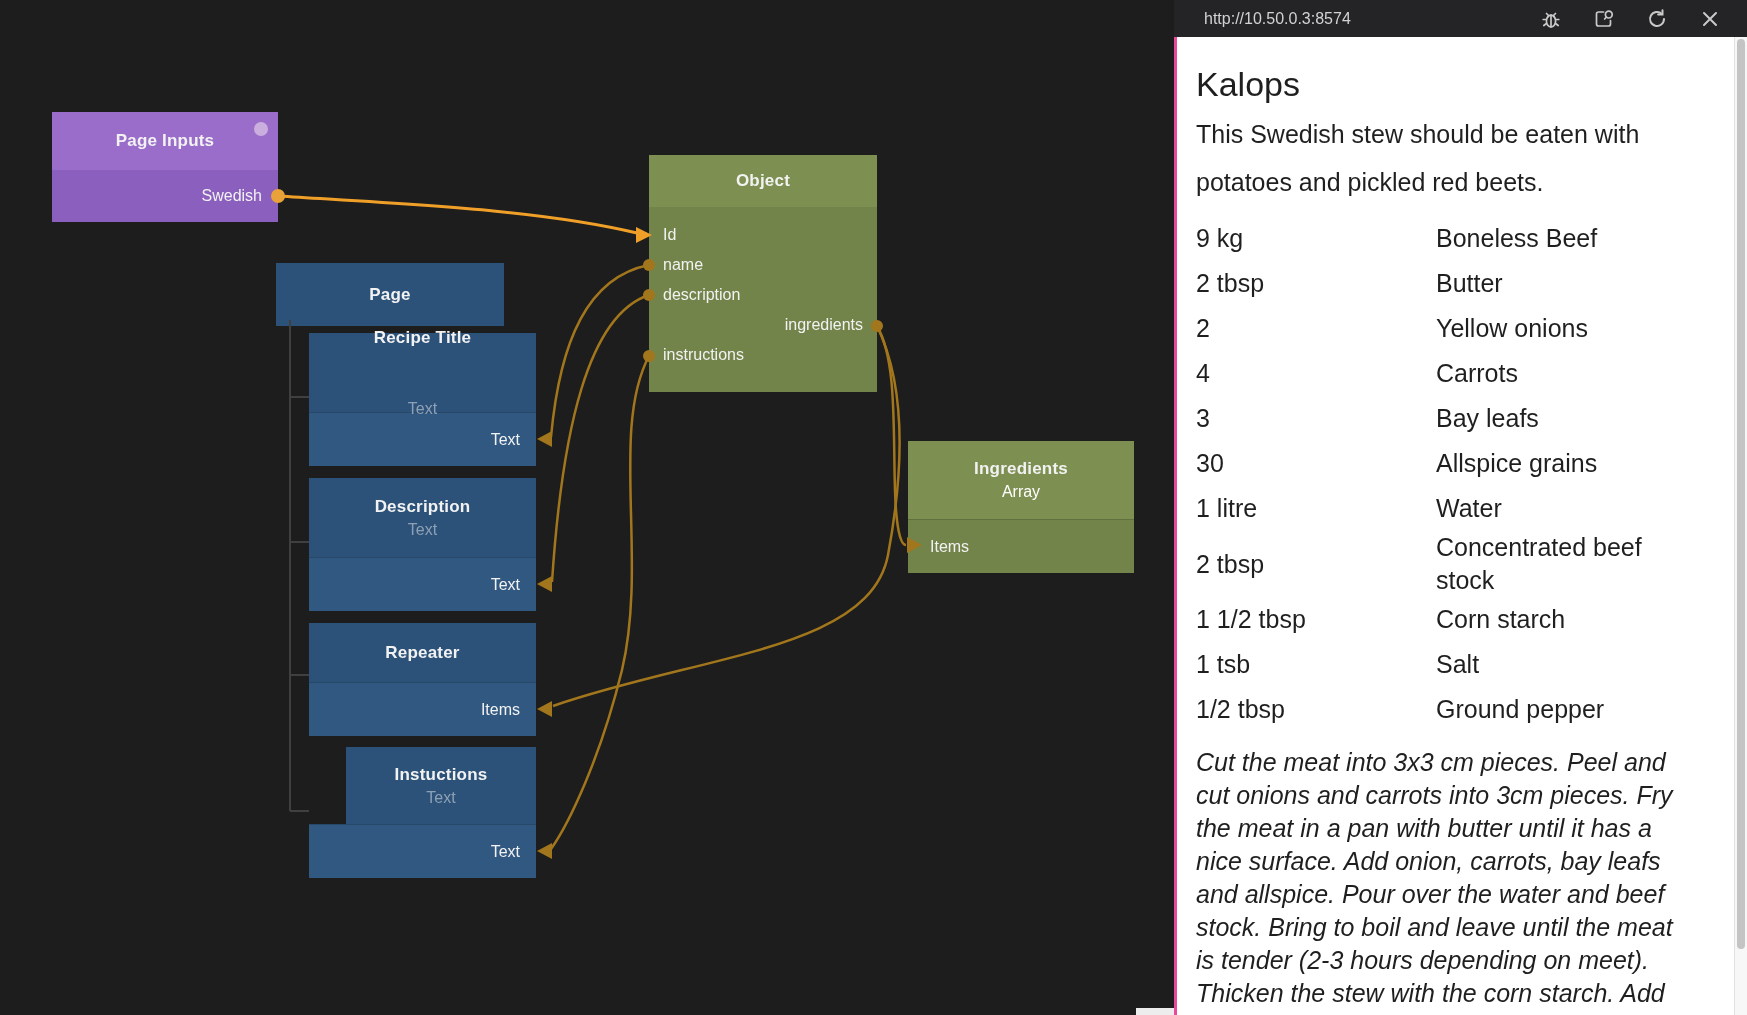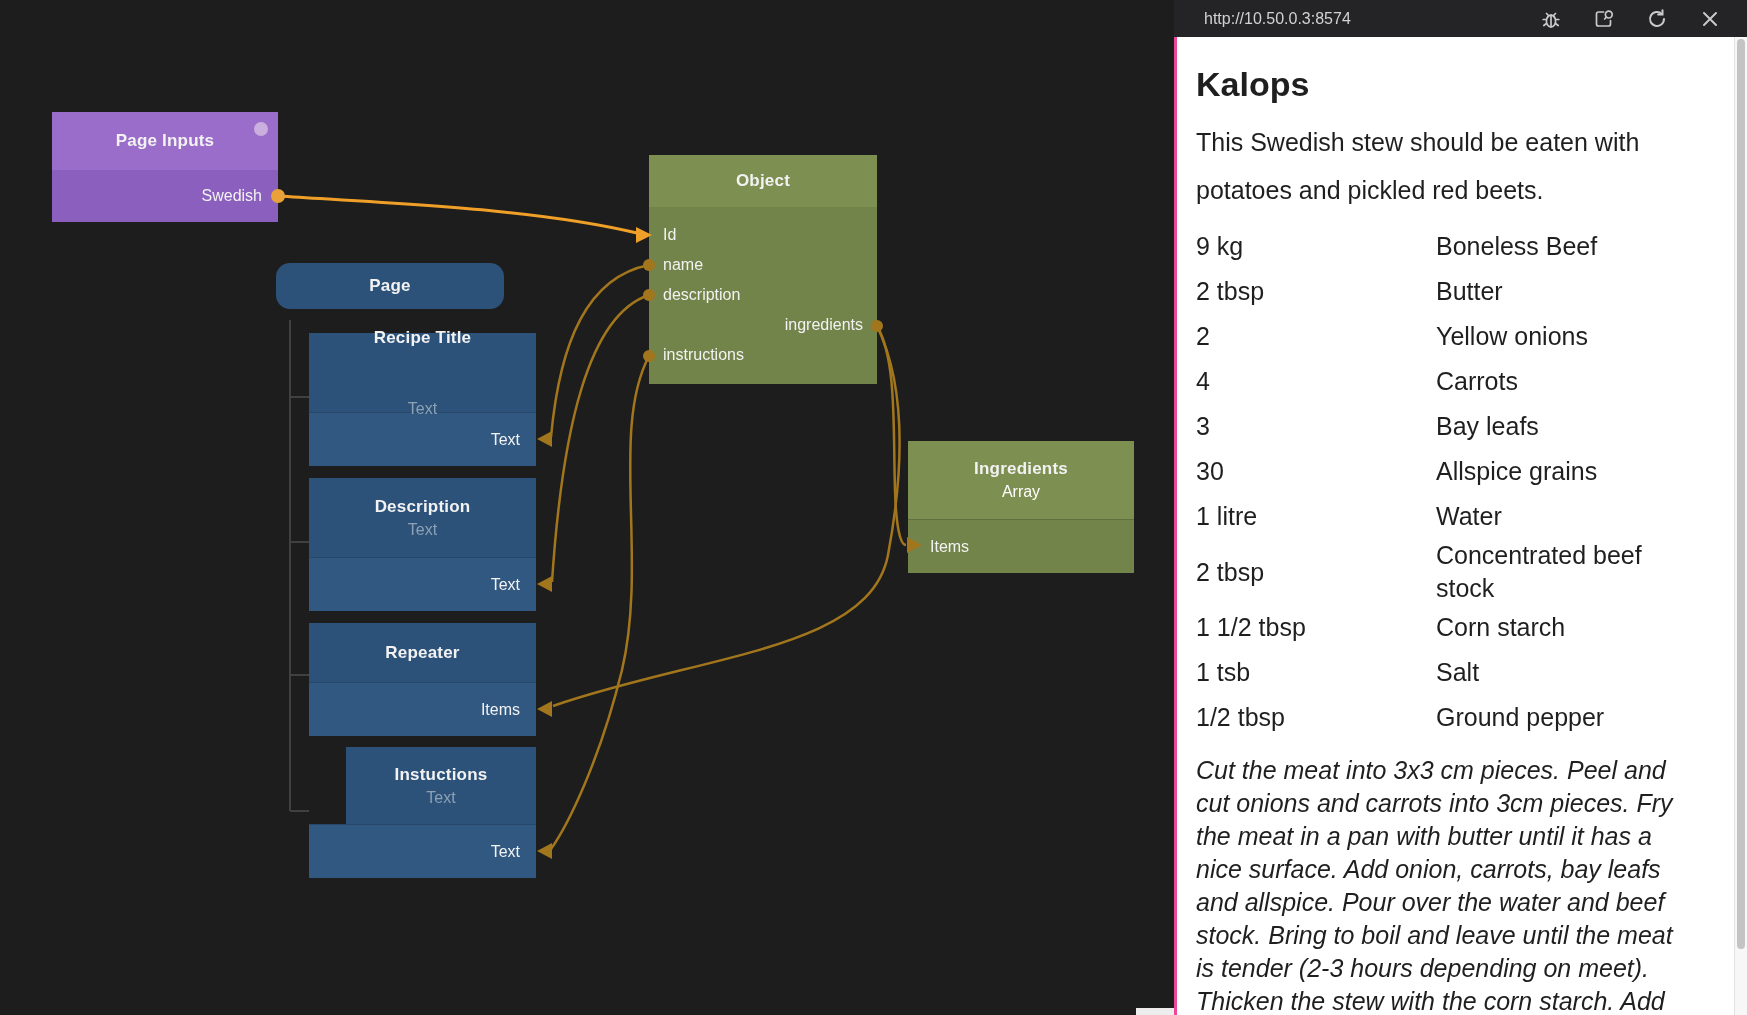--- a/index.html
+++ b/index.html
@@ -20,31 +20,31 @@
   .purple .hd{background:#9a6dca;}
   .purple .bd{background:#8b5fbe;}
   .purple .prow{height:52px;}
   .blue .hd{background:#2c527a;}
   .blue .bd{background:#315880;border-top:1px solid rgba(0,0,0,.18);}
   .blue .s{color:#8ea0b4;}
   .green .hd{background:#7d8f51;}
   .green .bd{background:#72844a;border-top:1px solid rgba(0,0,0,.15);}
   .green .s{color:#ffffff;}
   .hdot{position:absolute;top:10px;right:10px;width:14px;height:14px;border-radius:50%;background:#c9aede;}
-  .obj-bd{background:#72844a;padding:13px 0 14px 0;}
+  .obj-bd{background:#72844a;padding:13px 0 22px 0;}
   .obj-row{height:30px;line-height:30px;padding:0 14px;font-size:16px;}
   .obj-row.rt{text-align:right;}
   
   .pwin{position:absolute;left:1174px;top:0;width:573px;height:1015px;background:#ec4899;z-index:10;}
   .ptitle{height:37px;background:#242426;display:flex;align-items:center;box-sizing:border-box;padding:0 16px 0 30px;}
   .purl{color:#d2d2d2;font-size:16px;flex:1;}
   .picons{display:flex;align-items:center;gap:27px;margin-right:8px;}
   .picon{width:26px;height:26px;display:flex;align-items:center;justify-content:center;cursor:pointer;}
   .pcontent{position:absolute;left:3px;right:0;top:37px;bottom:0;background:#ffffff;color:#1f1f1f;box-sizing:border-box;padding:12px 52px 0 19px;overflow:hidden;}
-  .rtitle{font-size:34px;font-weight:700;margin:16px 0 14px 0;line-height:1.15;}
+  .rtitle{font-size:34px;font-weight:400;margin:16px 0 6px 0;line-height:1.15;}
   .rdesc{font-size:25px;line-height:48px;margin:0;}
   .ing-list{margin-top:10px;}
   .ing-row{display:flex;align-items:center;min-height:45px;font-size:25px;}
   .ing-qty{flex:0 0 240px;}
   .ing-name{flex:1;line-height:33px;max-width:268px;}
   .rinstr{font-size:25px;line-height:33px;margin:14px 0 0 0;font-style:italic;}
   .pscroll{position:absolute;top:37px;right:0;bottom:0;width:12px;background:#f7f7f7;border-left:1px solid #e2e2e2;}
   .pthumb{position:absolute;top:2px;left:2px;width:8px;height:93%;background:#c4c4c4;border-radius:4px;}
   .canvas-sliver{position:absolute;left:1136px;bottom:0;width:38px;height:7px;background:#ededed;z-index:6;}
 </style>
@@ -57,21 +57,21 @@
     <div class="hd" style="height:58px;">
       <span class="t">Page Inputs</span>
       <span class="hdot"></span>
     </div>
     <div class="bd">
       <div class="prow rt">Swedish</div>
     </div>
   </div>
 
   <div class="node blue" style="left:276px;top:263px;width:228px;">
-    <div class="hd" style="height:46px;border-radius:14px;">
+    <div class="hd" style="height:63px;">
       <span class="t">Page</span>
     </div>
   </div>
 
   <div class="node blue" style="left:309px;top:333px;width:227px;">
     <div class="hd" style="height:79px;gap:48px;">
       <span class="t">Recipe Title</span>
       <span class="s">Text</span>
     </div>
     <div class="bd">

